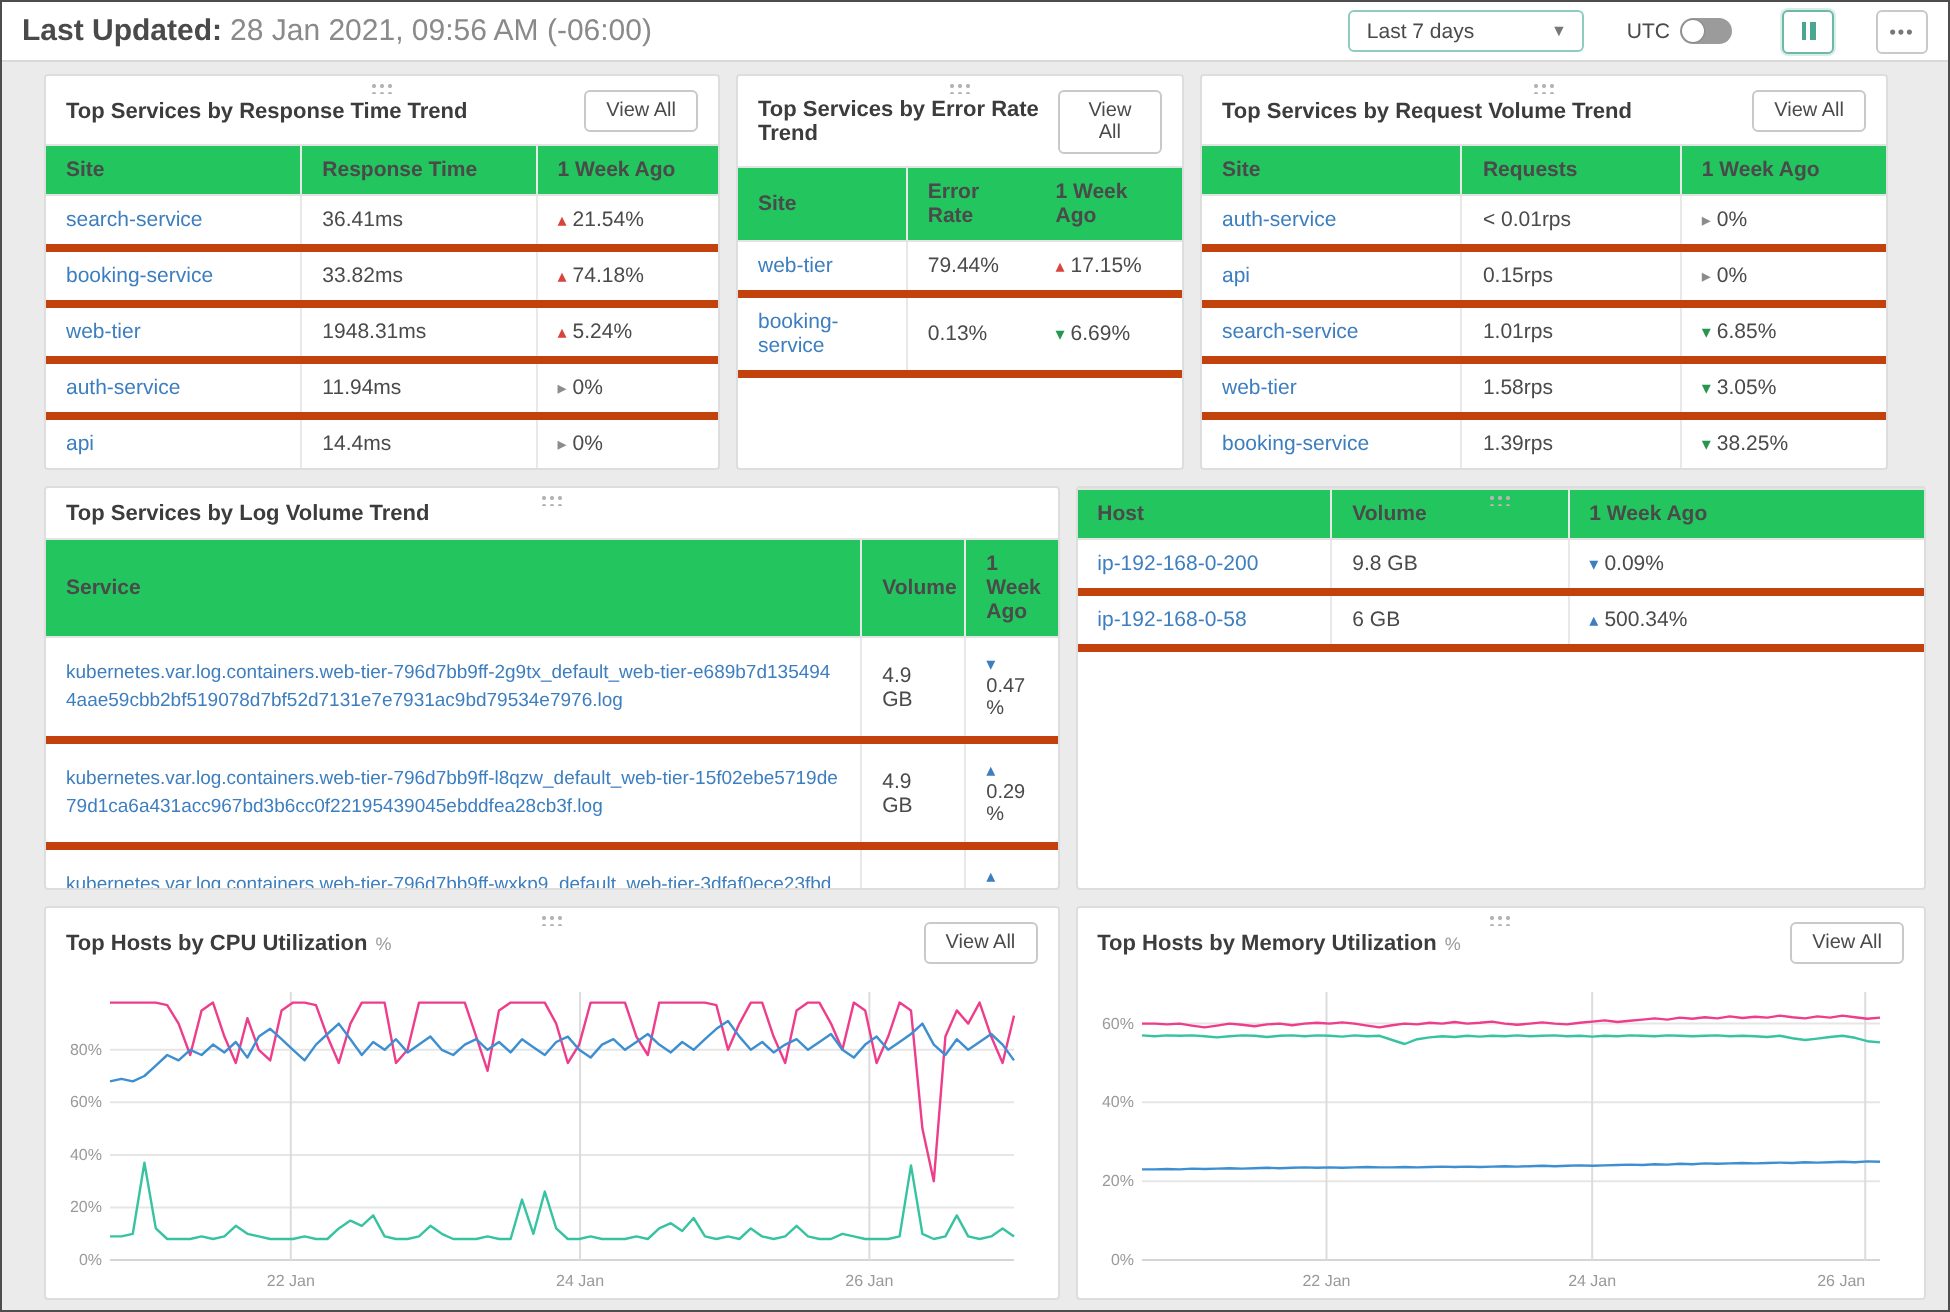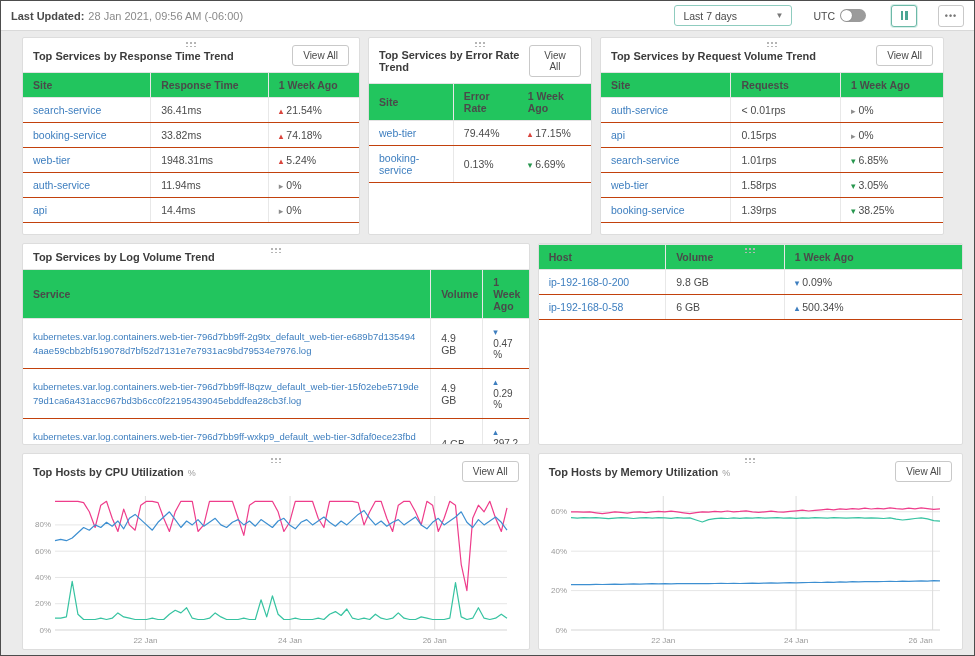--- a/index.html
+++ b/index.html
@@ -10,21 +10,21 @@
     color: #4a4a4a;
     border: 1px solid #4d4d4d;
     overflow: hidden;
   }
   
   .topbar {
     height: 30px; background: #fff; border-bottom: 1px solid #d9d9d9;
     display: flex; align-items: center; justify-content: space-between;
     padding: 0 10px;
   }
-  .last-updated { font-size: 11px; color: #8a8a8a; }
+  .last-updated { font-size: 15px; color: #8a8a8a; }
   .last-updated b { color: #4a4a4a; font-weight: bold; margin-right: 4px; }
   .topbar-right { display: flex; align-items: center; gap: 21px; }
   .select-box {
     width: 118px; height: 21px; border: 1px solid #8fccbf; border-radius: 3px;
     background: #fff; display: flex; align-items: center; justify-content: space-between;
     padding: 0 8px; font-size: 10.5px; color: #4a4a4a; cursor: pointer;
   }
   .select-box .caret { color: #777; font-size: 8px; }
   .utc-wrap { display: flex; align-items: center; gap: 5px; font-size: 10.5px; color: #4a4a4a; padding-right: 4px;}
   .toggle {
@@ -66,21 +66,21 @@
     border: 1px solid #c9c9c9; background: #fff; border-radius: 3px;
     font-size: 10px; color: #4a4a4a; padding: 4px 10px; cursor: pointer;
     font-family: "Liberation Sans", sans-serif;
   }
   
   table { width: 100%; border-collapse: collapse; font-size: 10.5px; table-layout: fixed; }
   thead th {
     background: #22c55e; text-align: left; font-weight: bold; color: #4a4a4a;
     padding: 6px 10px; border-top: 1px solid #e3e3e3; border-bottom: 1px solid #e3e3e3;
   }
-  tbody td { padding: 6px 10px; border-bottom: 1px solid #c2410c; color: #4a4a4a; vertical-align: middle; }
+  tbody td { padding: 6px 10px; border-bottom: 4px solid #c2410c; color: #4a4a4a; vertical-align: middle; }
   th + th, td + td { border-left: 1px solid #e8e8e8; }
   table.no-last-divider th:last-child, table.no-last-divider td:last-child { border-left: none; }
   a.cell-link { color: #3d7ebf; text-decoration: none; cursor: pointer; }
   .arrow { font-size: 9px; margin-right: 3px; }
   .trend-red { color: #d9453d; }
   .trend-green { color: #27964e; }
   .trend-gray { color: #8c8c8c; }
   .trend-blue { color: #3d7ebf; }
   
   .log-table td { padding: 8px 10px; }

